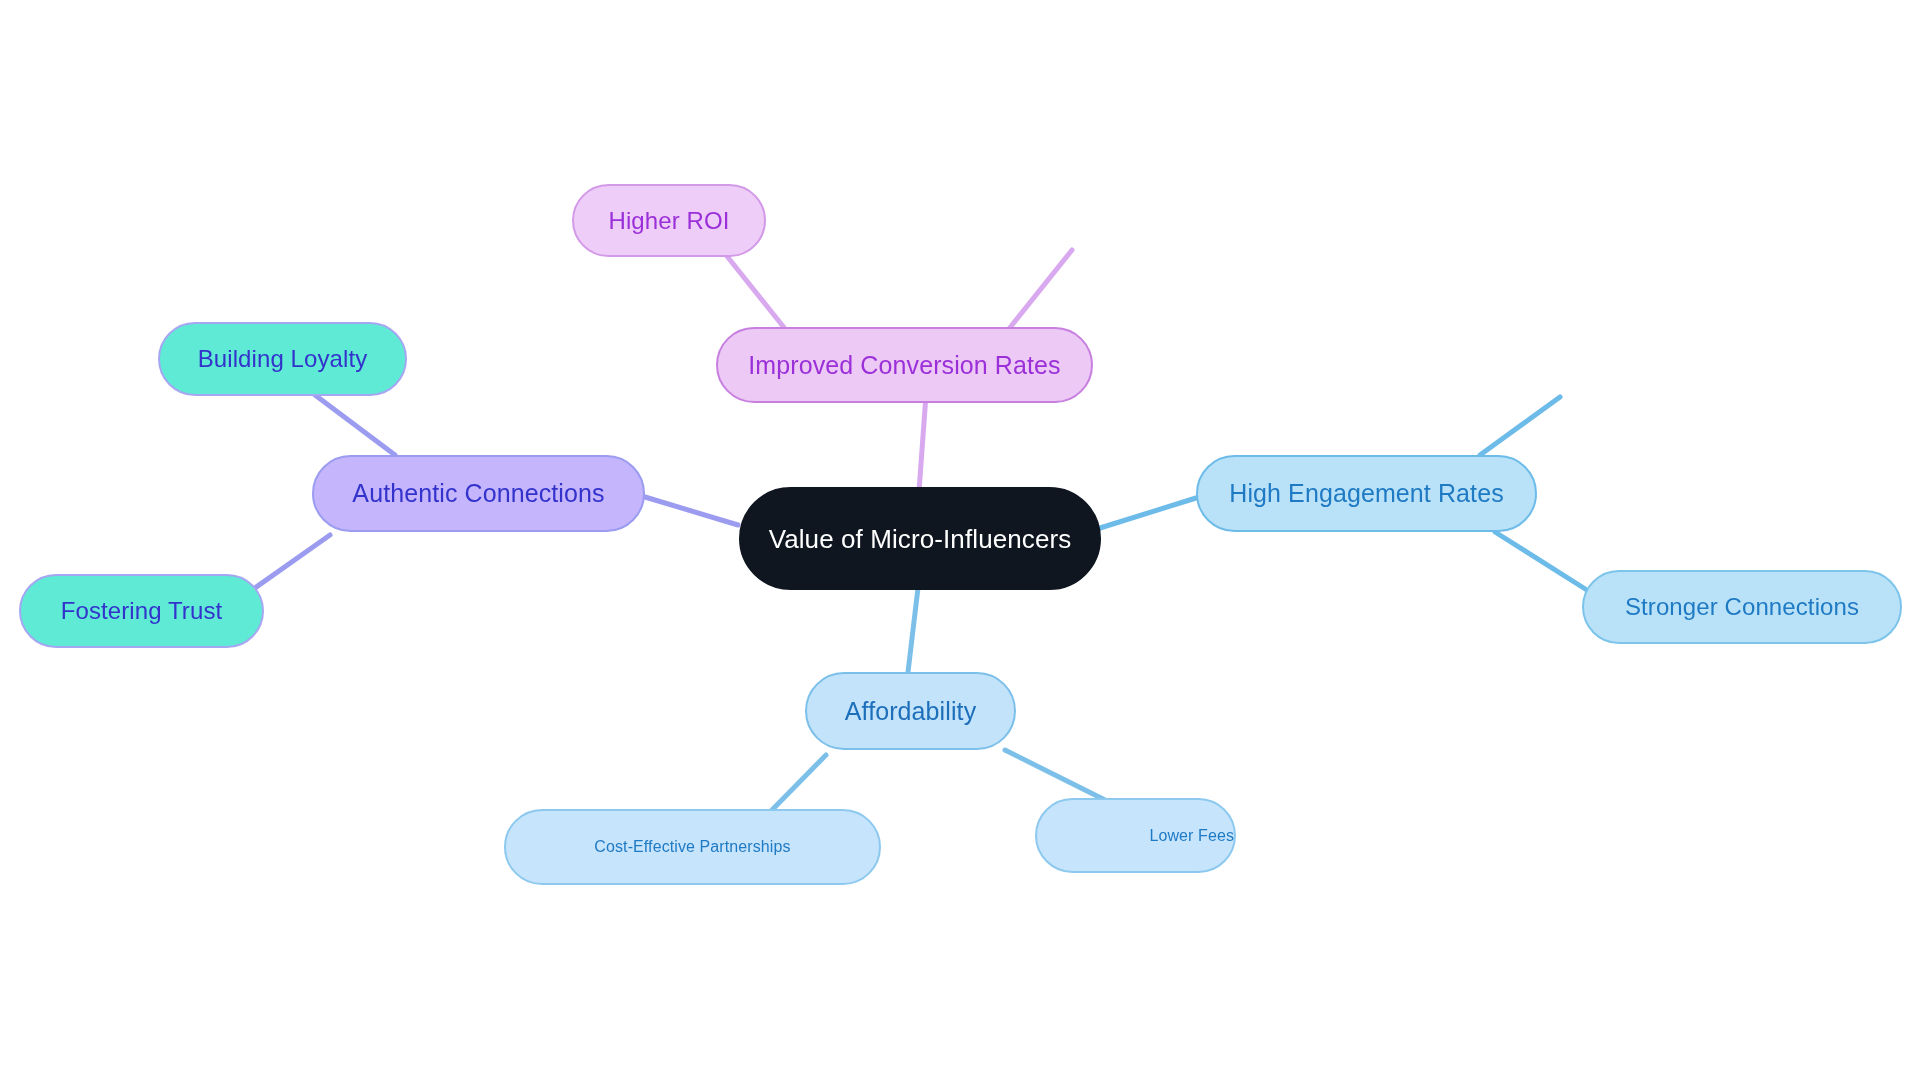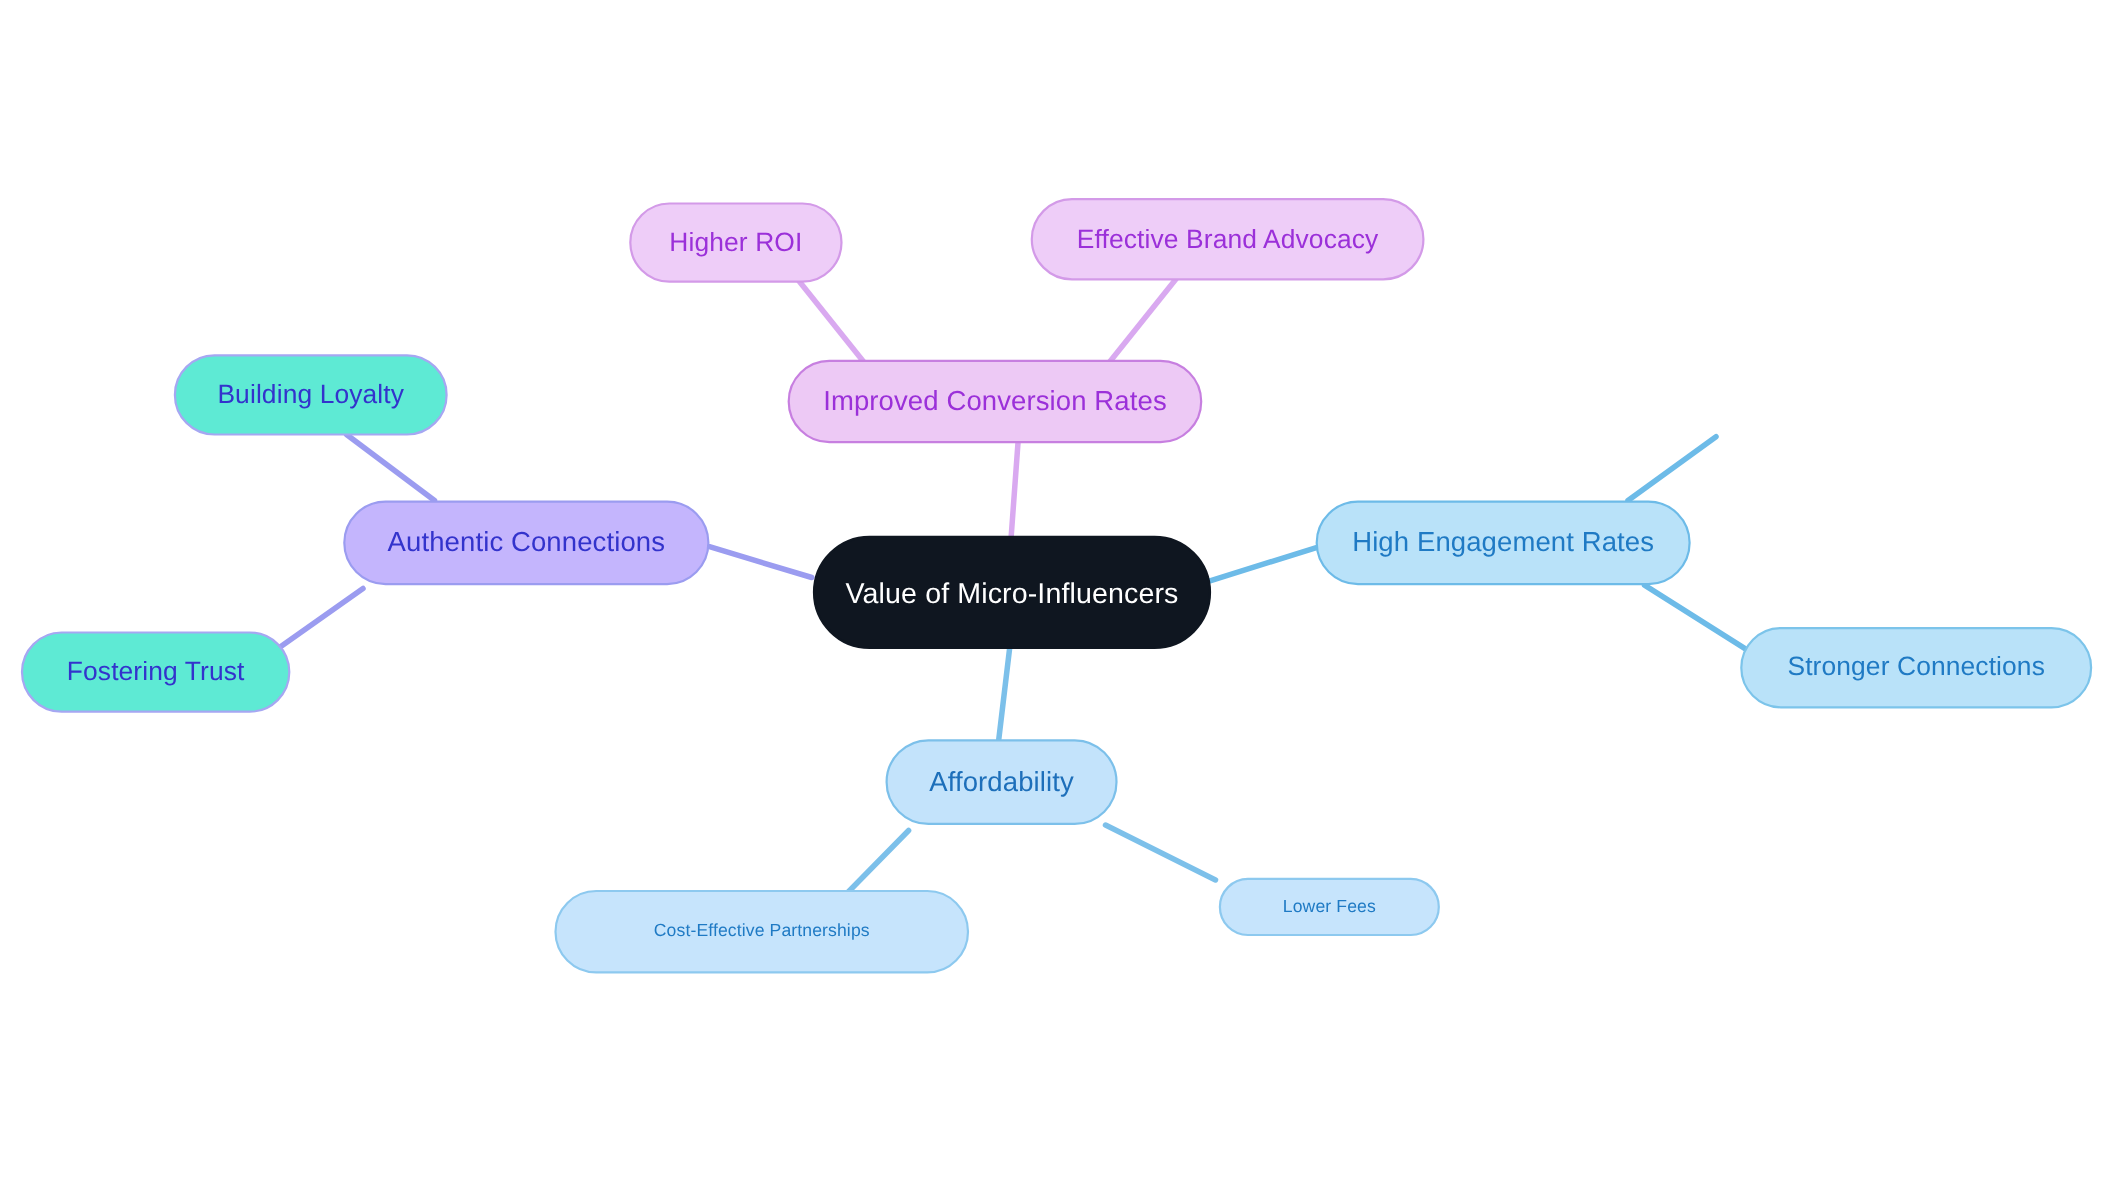--- a/index.html
+++ b/index.html
@@ -145,23 +145,20 @@
   </div>
 
   <div class="node purple-main" style="left:716px; top:327px; width:377px; height:76px;">
     <span class="node-label">Improved Conversion Rates</span>
   </div>
 
   <div class="node purple-leaf" style="left:572px; top:184px; width:194px; height:73px;">
     <span class="node-label">Higher ROI</span>
   </div>
 
-  <div class="node purple-leaf" style="left:937px; top:180px; width:358px; height:75px;">
-    <span class="node-label">Effective Brand Advocacy</span>
-  </div>
 
   <div class="node peri-main" style="left:312px; top:455px; width:333px; height:77px;">
     <span class="node-label">Authentic Connections</span>
   </div>
 
   <div class="node peri-leaf" style="left:158px; top:322px; width:249px; height:74px;">
     <span class="node-label">Building Loyalty</span>
   </div>
 
   <div class="node peri-leaf" style="left:19px; top:574px; width:245px; height:74px;">
@@ -178,17 +175,17 @@
   </div>
 
   <div class="node blue-main" style="left:805px; top:672px; width:211px; height:78px;">
     <span class="node-label">Affordability</span>
   </div>
 
   <div class="node blue-leaf" style="left:504px; top:809px; width:377px; height:76px;">
     <span class="node-label">Cost-Effective Partnerships</span>
   </div>
 
-  <div class="node blue-leaf" style="left:1108px; top:798px; width:201px; height:53px;">
+  <div class="node blue-leaf" style="left:1035px; top:798px; width:201px; height:75px;justify-content:flex-end;">
     <span class="node-label">Lower Fees</span>
   </div>
 
 </div>
 
 </body></html>

